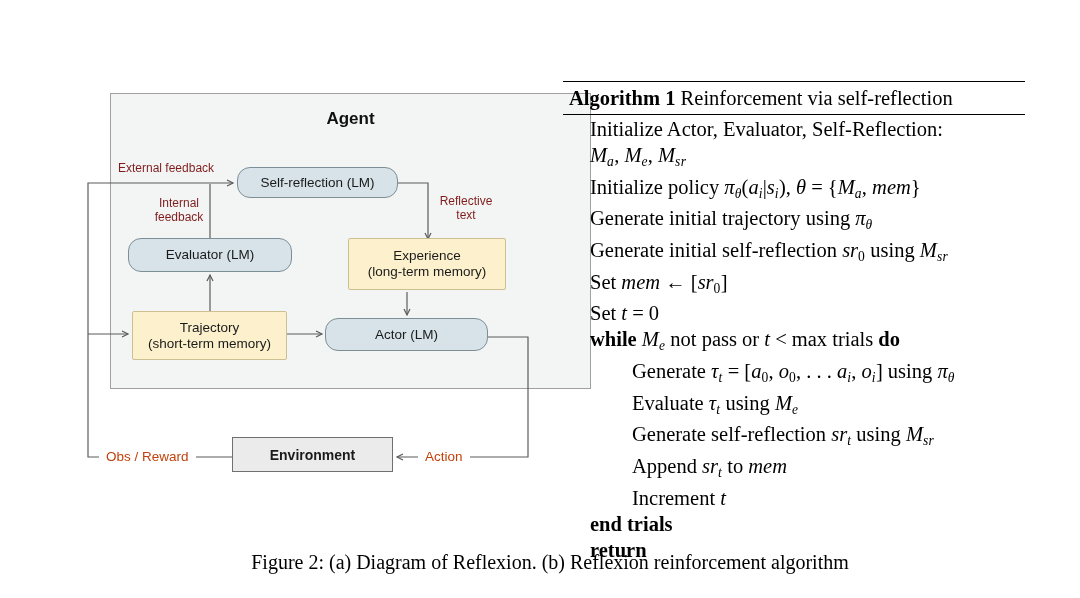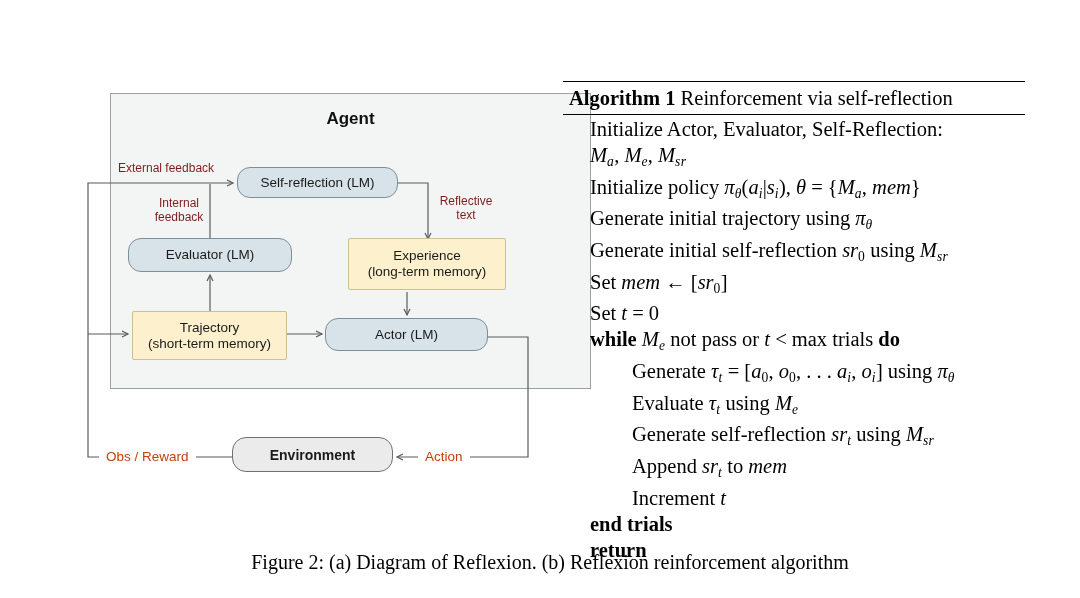--- a/index.html
+++ b/index.html
@@ -13,21 +13,21 @@
     position:absolute; left:110px; top:93px; width:481px; height:296px;
     background:var(--agent-fill); border:1px solid var(--agent-border); z-index:1;
   }
   .agent-title {
     margin-top:15px; text-align:center; font-weight:bold; font-size:17px; color:#111;
   }
   svg.wires { position:absolute; left:0; top:0; z-index:2; }
   .node {
     position:absolute; z-index:3; display:flex; flex-direction:column;
     align-items:center; justify-content:center; text-align:center;
-    font-size:13.5px; color:#1a1a1a; line-height:16px;border-radius:14px;
+    font-size:13.5px; color:#1a1a1a; line-height:16px;
   }
   .lm   { background:var(--lm-box-fill); border:1px solid var(--lm-box-border); border-radius:13px; }
   .mem  { background:var(--memory-box-fill); border:1px solid var(--memory-box-border); border-radius:2px; }
   .env  { background:var(--environment-fill); border:1.5px solid var(--environment-border); font-weight:bold; font-size:14px; }
   .flabel {
     position:absolute; z-index:3; font-size:12px; color:#7f1d1d; line-height:14px; text-align:center;
   }
   .wlabel {
     position:absolute; z-index:3; font-size:13.5px; color:#c2410c;
     background:#fff; padding:0 7px; line-height:18px;

